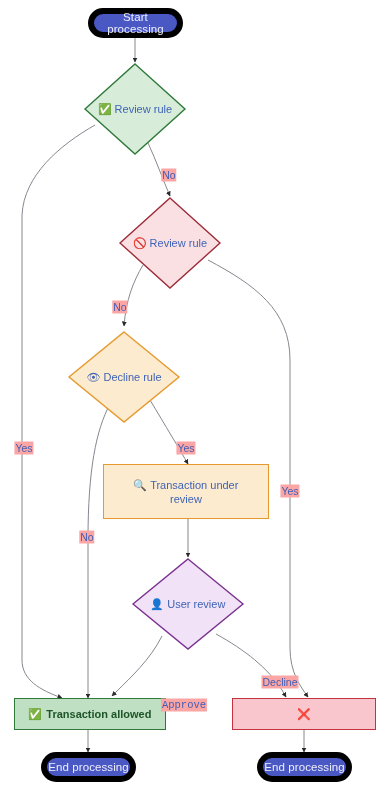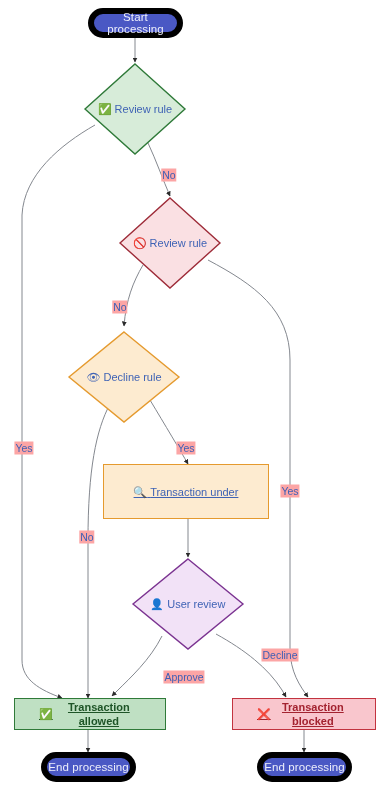--- a/index.html
+++ b/index.html
@@ -70,22 +70,21 @@
     color: #3f63b5;
     white-space: nowrap;
     gap: 3px;
   }
   
   .rect {
     border-style: solid;
     border-width: 1.3px;
     font-size: 11px;
     line-height: 14px;
-    padding: 4px 24px;
-    text-decoration: underline;
+    padding: 4px 12px;
   }
   .rect.review {
     background: #fdebd0;
     border-color: #e59a2e;
     color: #3f63b5;
   }
   .rect.allowed {
     background: #bfe0c3;
     border-color: #2f7a39;
     color: #1e5427;
@@ -189,20 +188,21 @@
     <div class="diamond-label">
       <span class="ic">👁</span>
       <span>Decline rule</span>
     </div>
   </div>
 
   <div class="node rect review" style="left:103px; top:464px; width:166px; height:55px;">
     <div class="node-inner stacked">
       <span class="ic">🔍</span>
       <span>Transaction under</span>
+      <div>review</div>
     </div>
   </div>
 
   <div class="diamond-wrap" style="left:131px; top:557px; width:114px; height:94px;">
     <svg class="diamond-shape" viewBox="0 0 114 94" xmlns="http://www.w3.org/2000/svg">
       <polygon points="57,2 112,47 57,92 2,47" fill="#f2e2f7" stroke="#7b3391" stroke-width="1.4"></polygon>
     </svg>
     <div class="diamond-label">
       <span class="ic">👤</span>
       <span>User review</span>
@@ -212,21 +212,20 @@
   <div class="node rect allowed" style="left:14px; top:698px; width:152px; height:32px;">
     <div class="node-inner">
       <span class="ic">✅</span>
       <span>Transaction allowed</span>
     </div>
   </div>
 
   <div class="node rect blocked" style="left:232px; top:698px; width:144px; height:32px;">
     <div class="node-inner">
       <span class="ic">❌</span>
-      <span>Transaction blocked</span>
     </div>
   </div>
 
   <div class="node terminal" style="left:41px; top:752px; width:95px; height:30px;">
     <span>End processing</span>
   </div>
 
   <div class="node terminal" style="left:257px; top:752px; width:95px; height:30px;">
     <span>End processing</span>
   </div>
@@ -236,17 +235,17 @@
   <div class="edge-label" style="left:24px; top:448px;">Yes</div>
 
   <div class="edge-label" style="left:120px; top:307px;">No</div>
 
   <div class="edge-label" style="left:290px; top:491px;">Yes</div>
 
   <div class="edge-label" style="left:186px; top:448px;">Yes</div>
 
   <div class="edge-label" style="left:87px; top:537px;">No</div>
 
-  <div class="edge-label" style="left:184px; top:677px;">Approve</div>
-
-  <div class="edge-label" style="left:280px; top:655px;">Decline</div>
+  <div class="edge-label" style="left:184px; top:705px;font-family:Liberation Mono, monospace;">Approve</div>
+
+  <div class="edge-label" style="left:280px; top:682px;">Decline</div>
 
 </div>
 
 </body></html>

